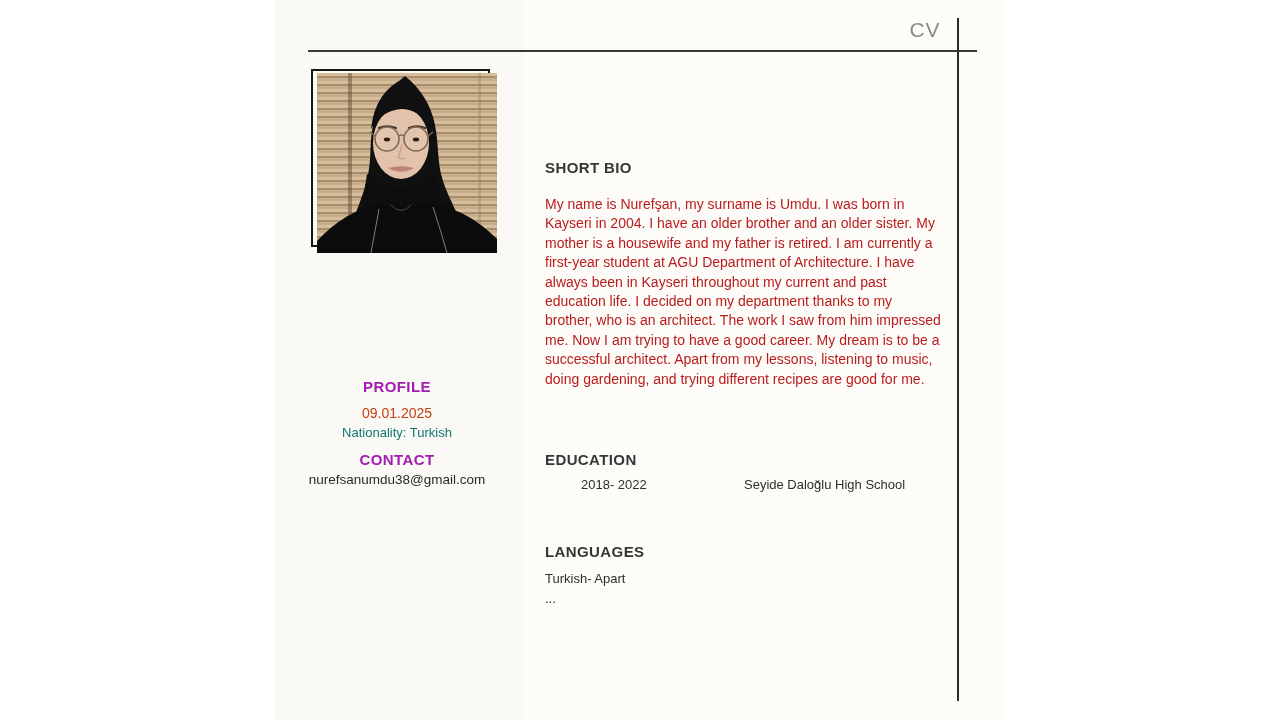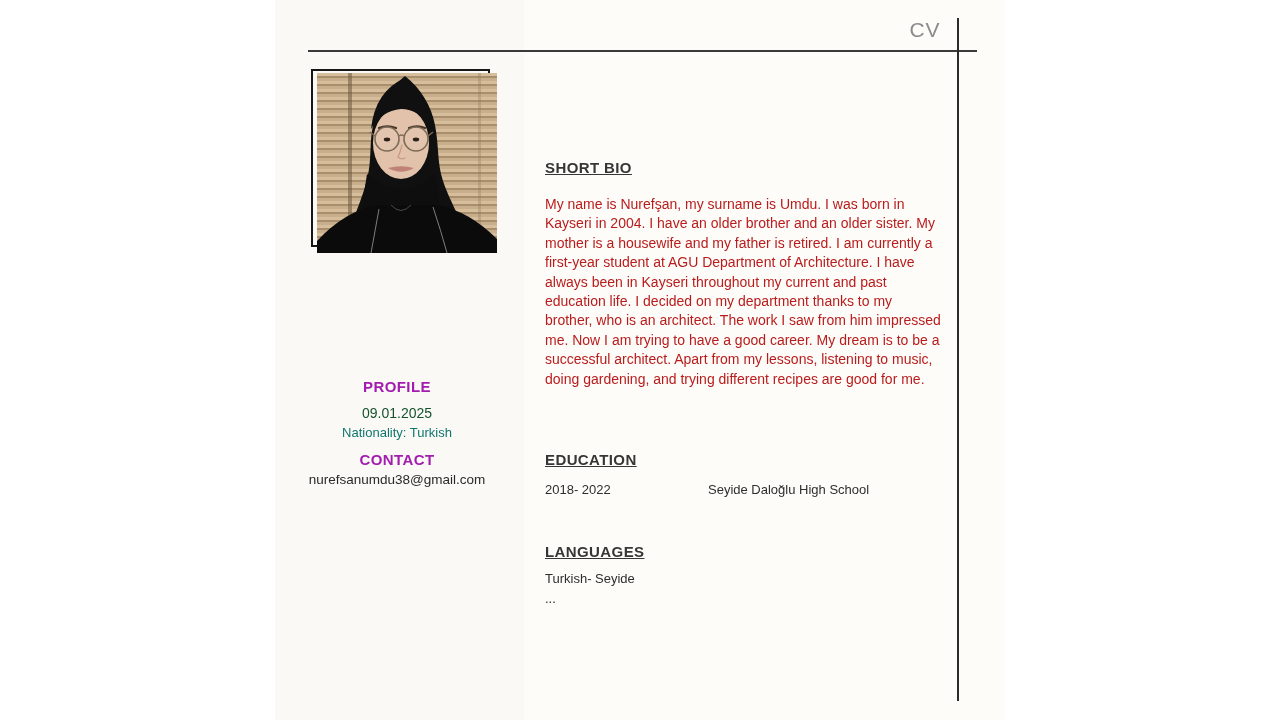--- a/index.html
+++ b/index.html
@@ -22,33 +22,33 @@
   .photo-frame { position:absolute; left:311px; top:69px; width:179px; height:178px;
                  border:2px solid #161616; background:transparent; }
   .photo { position:absolute; left:317px; top:73px; width:180px; height:180px; overflow:hidden; }
   .photo svg { display:block; width:180px; height:180px; }
 
   
   .left-col { position:absolute; left:299px; top:0; width:196px; text-align:center; color:#2e2e2e; }
   .h-left { position:absolute; width:196px; font-weight:bold; font-size:15px; color:#a21caf;
             letter-spacing:0.4px; }
   .profile-heading { top:378px; }
-  .profile-date    { position:absolute; top:405px; width:196px; font-size:14px; color:#14532d; }
+  .profile-date    { position:absolute; top:405px; width:196px; font-size:14px; color:#c2410c; }
   .profile-nat     { position:absolute; top:425px; width:196px; font-size:13px; color:#0f766e; }
   .contact-heading { top:451px; }
   .contact-email   { position:absolute; top:472px; width:196px; font-size:13.5px; color:#2a2a2a; }
 
   
   .main { position:absolute; left:545px; top:0; width:400px; color:#3d3d3d; }
-  .h-main { position:absolute; font-weight:bold; font-size:15px; color:#363636; letter-spacing:0.4px;text-decoration:underline; }
+  .h-main { position:absolute; font-weight:bold; font-size:15px; color:#363636; letter-spacing:0.4px; }
   .bio-heading { top:159px; }
   .bio-text { position:absolute; top:188px; width:396px; font-size:14px; line-height:19.4px; color:#b91c1c;margin-top:7px; }
   .edu-heading { top:451px; }
   .edu-rows { position:absolute; top:477px; width:396px; font-size:13px; color:#2e2e2e; }
-  .edu-row { display:flex; height:19.5px; align-items:flex-end; }
+  .edu-row { display:flex; height:19.5px; align-items:flex-start;margin-left:36px; }
   .edu-period { width:163px; flex:0 0 163px; }
   .edu-school { flex:1; }
   .lang-heading { top:543px; }
   .lang-rows { position:absolute; top:569px; width:396px; font-size:13px; color:#2e2e2e; }
   .lang-row { height:19.6px; display:flex; align-items:center; }
 </style>
 </head>
 <body>
 
 <div class="canvas">
@@ -122,18 +122,18 @@
     <div class="h-main edu-heading">EDUCATION</div>
     <div class="edu-rows">
       <div class="edu-row">
         <span class="edu-period">2018- 2022</span>
         <span class="edu-school">Seyide Daloğlu High School</span>
       </div>
     </div>
 
     <div class="h-main lang-heading">LANGUAGES</div>
     <div class="lang-rows">
-      <div class="lang-row">Turkish- Seyide</div>
+      <div class="lang-row">Turkish- Apart</div>
       <div class="lang-row">...</div>
     </div>
   </div>
 
 </div>
 
 </body></html>

